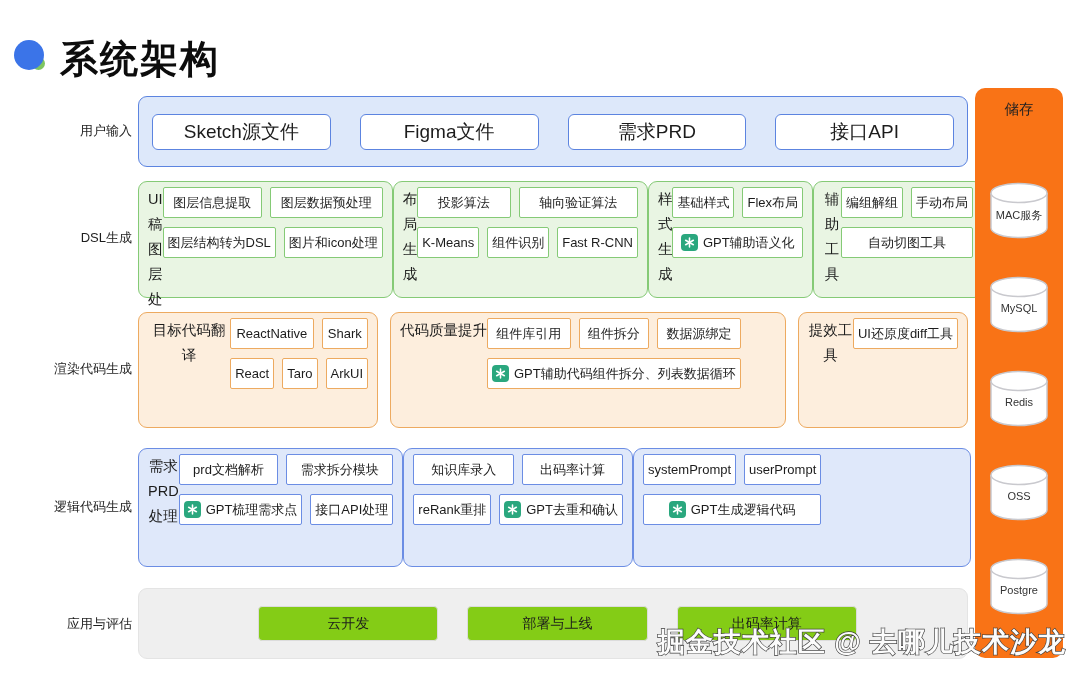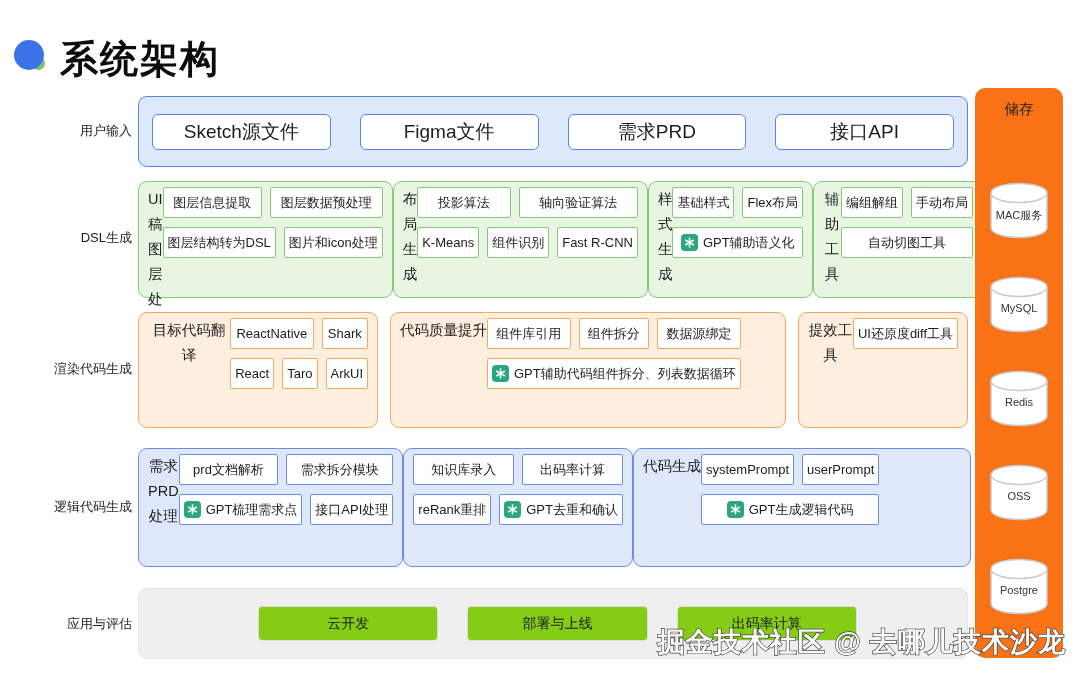--- a/index.html
+++ b/index.html
@@ -303,21 +303,20 @@
                     <line x1="10.2" y1="3.6" x2="1.8" y2="8.4"></line>
                   </g>
                 </svg>
               </span>
               <span>GPT去重和确认</span>
             </div>
           </div>
         </div>
       </div>
       <div class="group g-blue" style="flex: 0 0 338px;">
-        <div class="gtitle">代码生成</div>
         <div class="grows">
           <div class="grow">
             <div class="box">
               <span>systemPrompt</span>
             </div>
             <div class="box">
               <span>userPrompt</span>
             </div>
           </div>
           <div class="grow">

